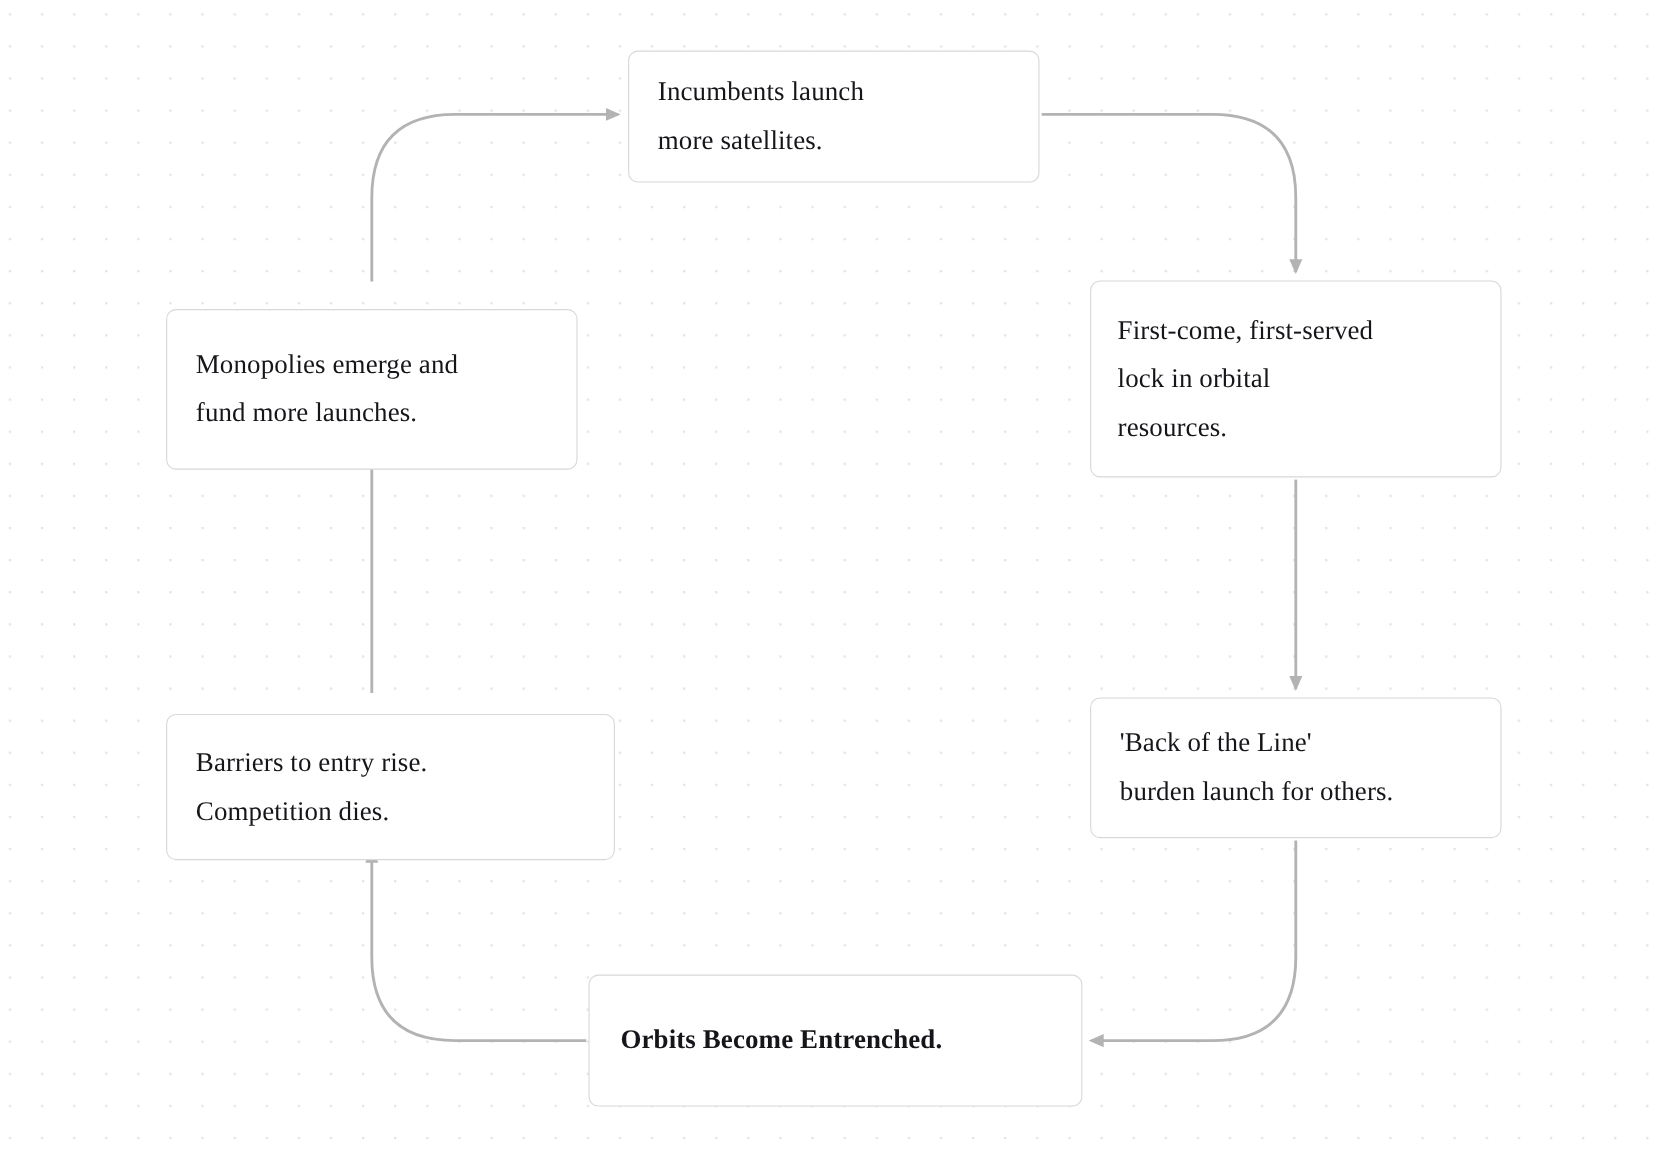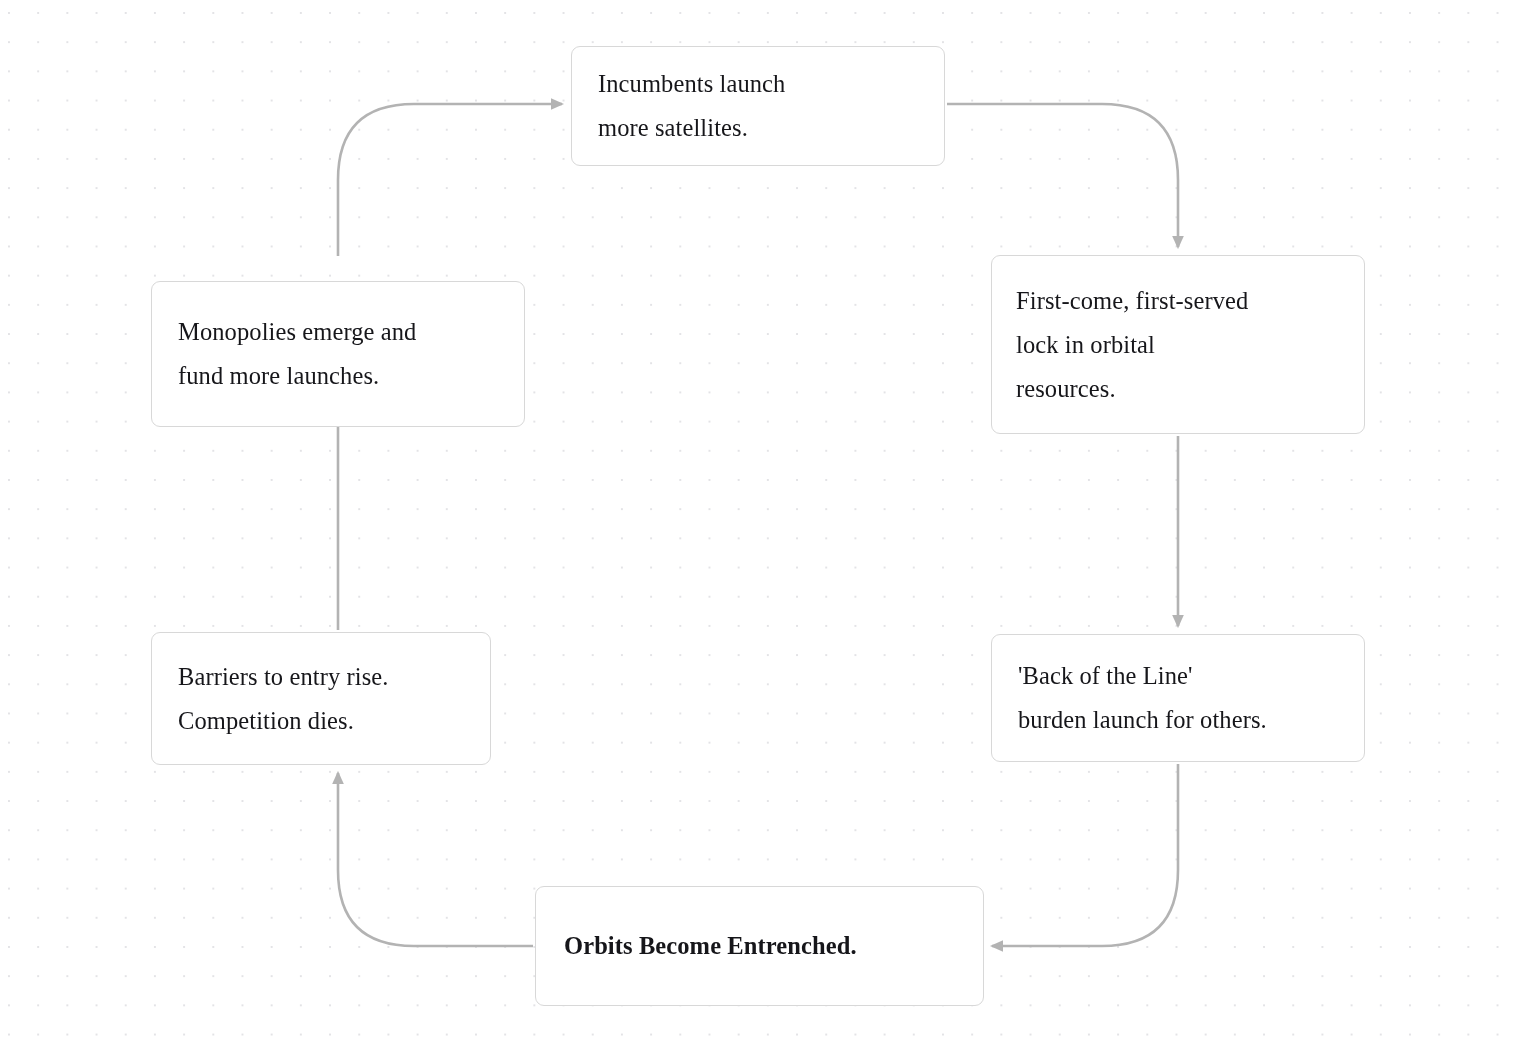--- a/index.html
+++ b/index.html
@@ -51,21 +51,21 @@
   }
   .node.emphasis .node-label {
     font-weight: 700;
   }
 
   
   #node-incumbents   { left: 571px;  top: 46px;   width: 374px; height: 120px; }
   #node-firstcome    { left: 991px;  top: 255px;  width: 374px; height: 179px; padding-left: 24px; }
   #node-backline     { left: 991px;  top: 634px;  width: 374px; height: 128px; }
   #node-orbits       { left: 535px;  top: 886px;  width: 449px; height: 120px; padding-left: 28px; }
-  #node-barriers     { left: 151px;  top: 632px;  width: 340px; height: 133px; }
+  #node-barriers     { left: 151px;  top: 649px;  width: 408px; height: 133px; }
   #node-monopolies   { left: 151px;  top: 258px;  width: 374px; height: 146px; margin-top: 23px; }
 </style>
 </head>
 <body>
 
 <div id="canvas">
 
   <svg id="edges" viewBox="0 0 1515 1052" width="1515" height="1052" xmlns="http://www.w3.org/2000/svg">
     <defs>
       <marker id="arrow-r" viewBox="0 0 10 10" refX="8.4" refY="5" markerWidth="5.2" markerHeight="5.2" orient="auto-start-reverse">

